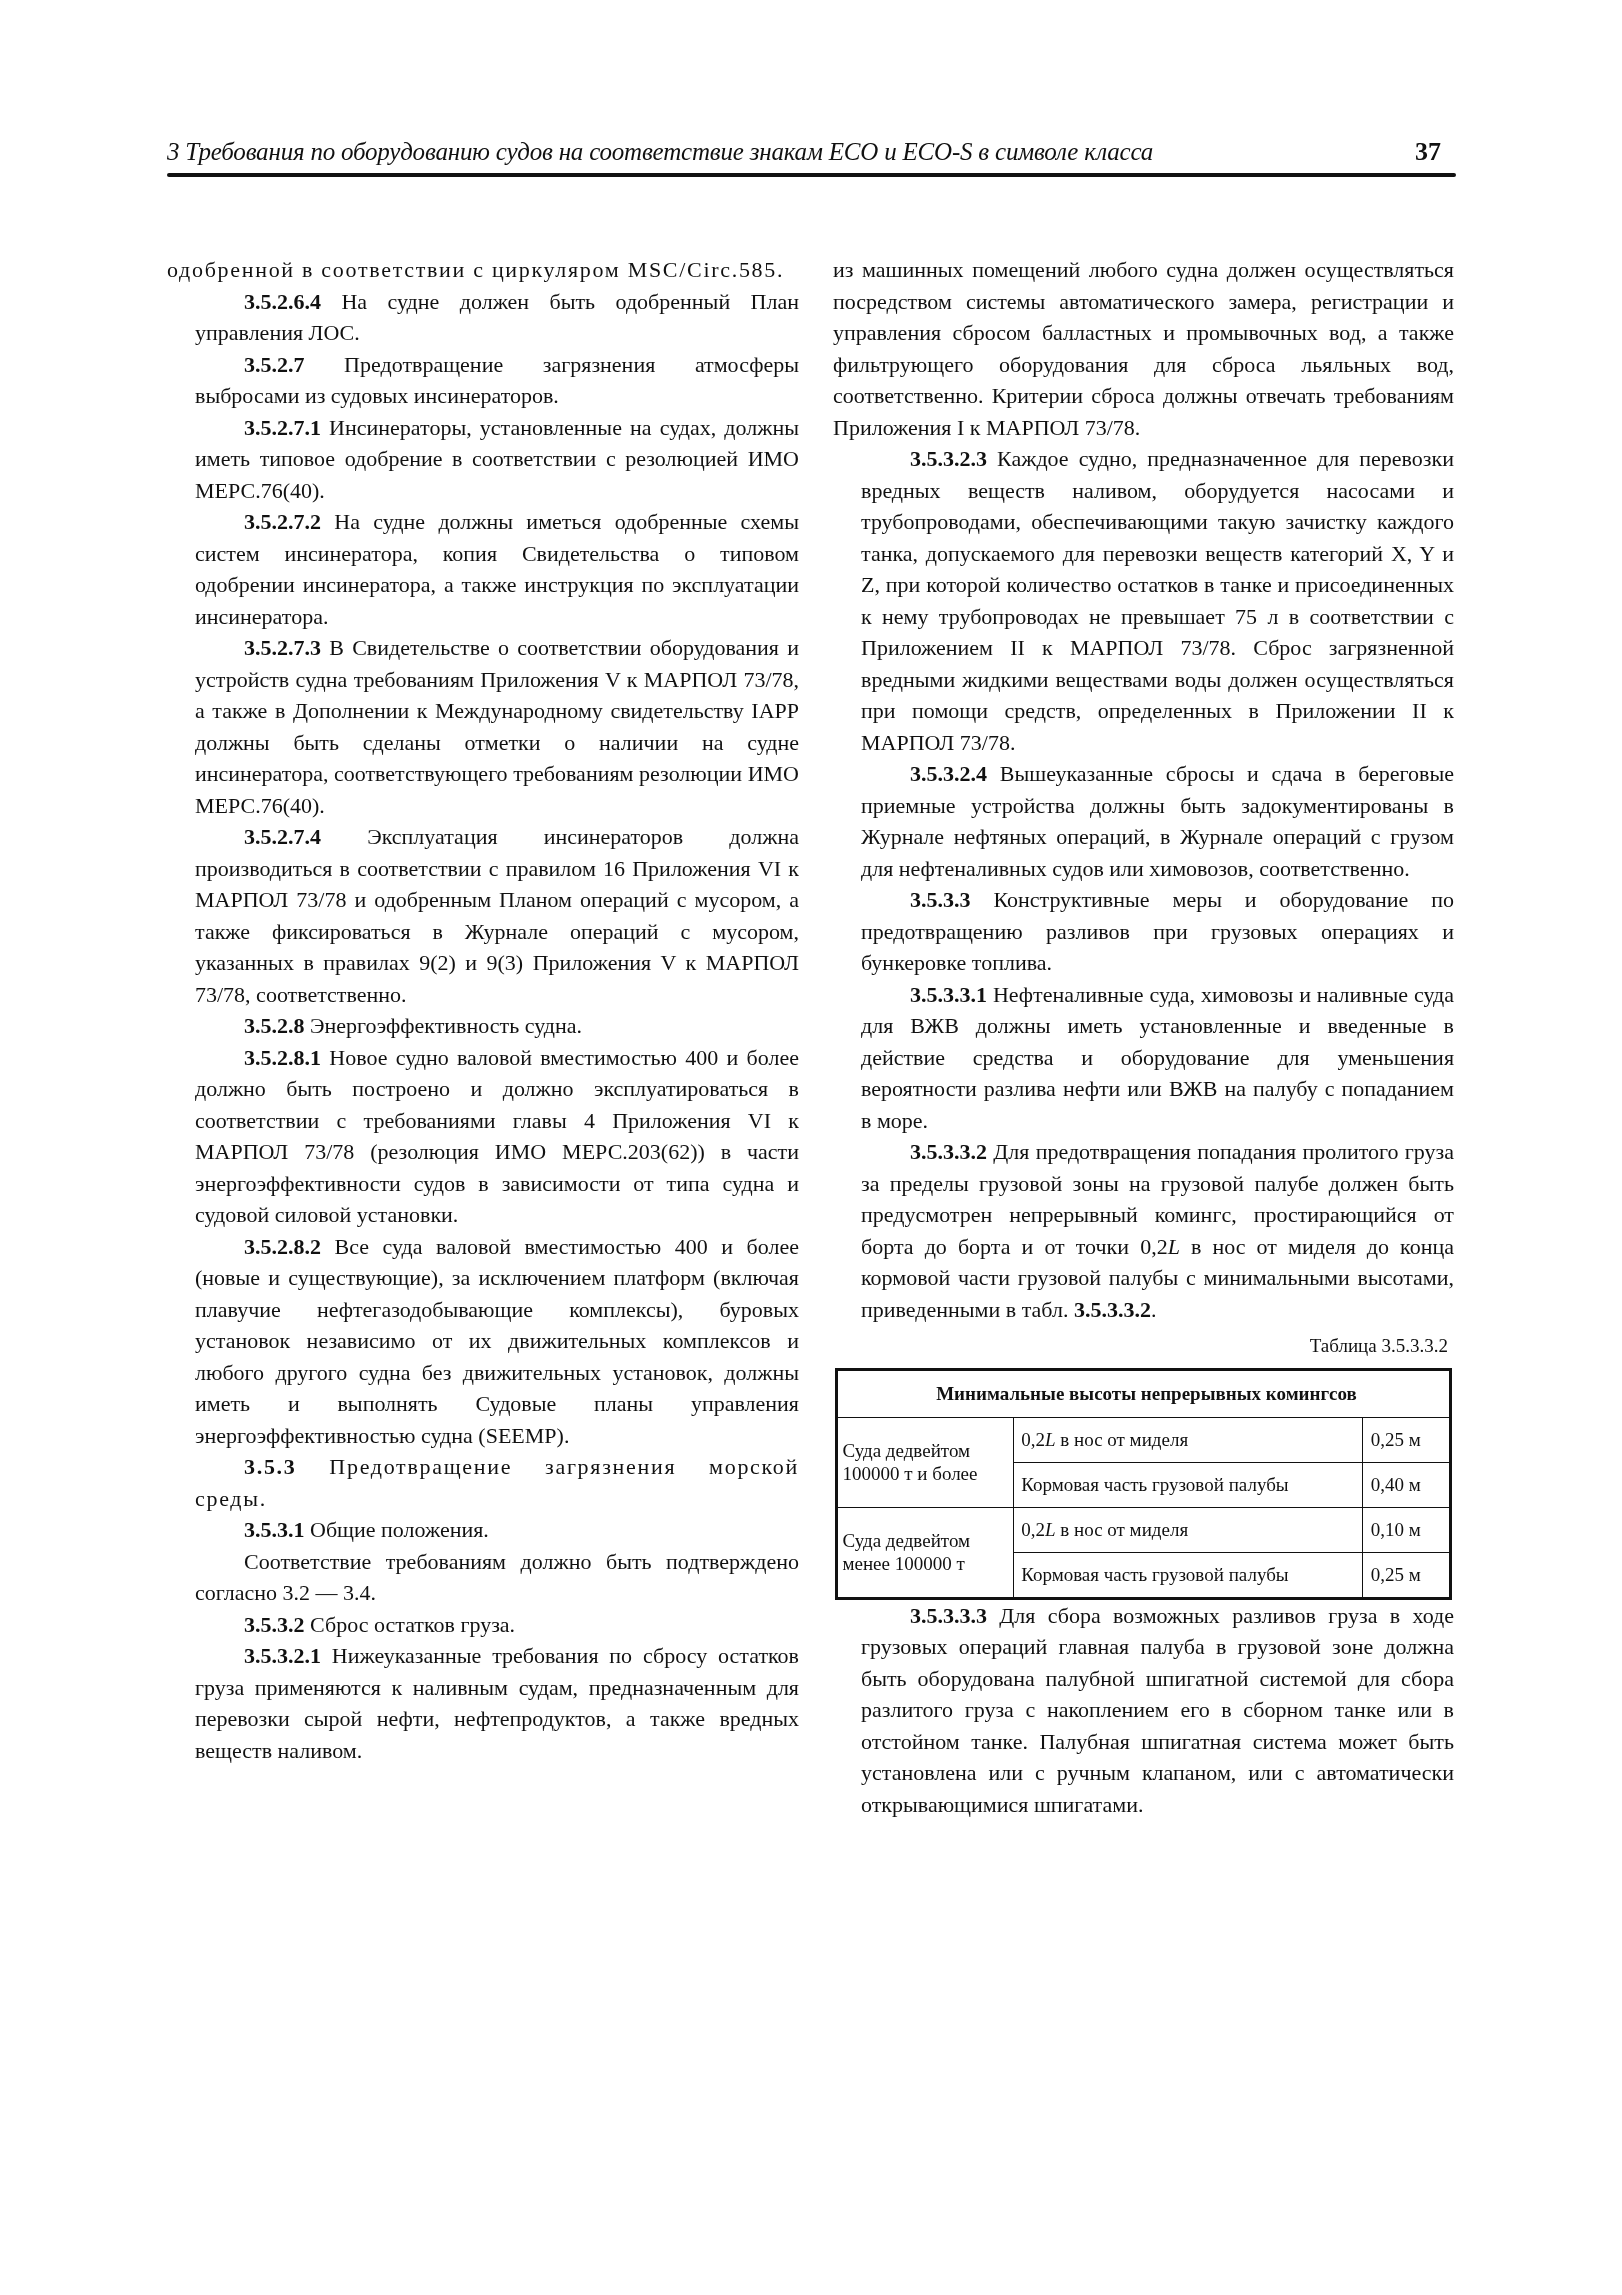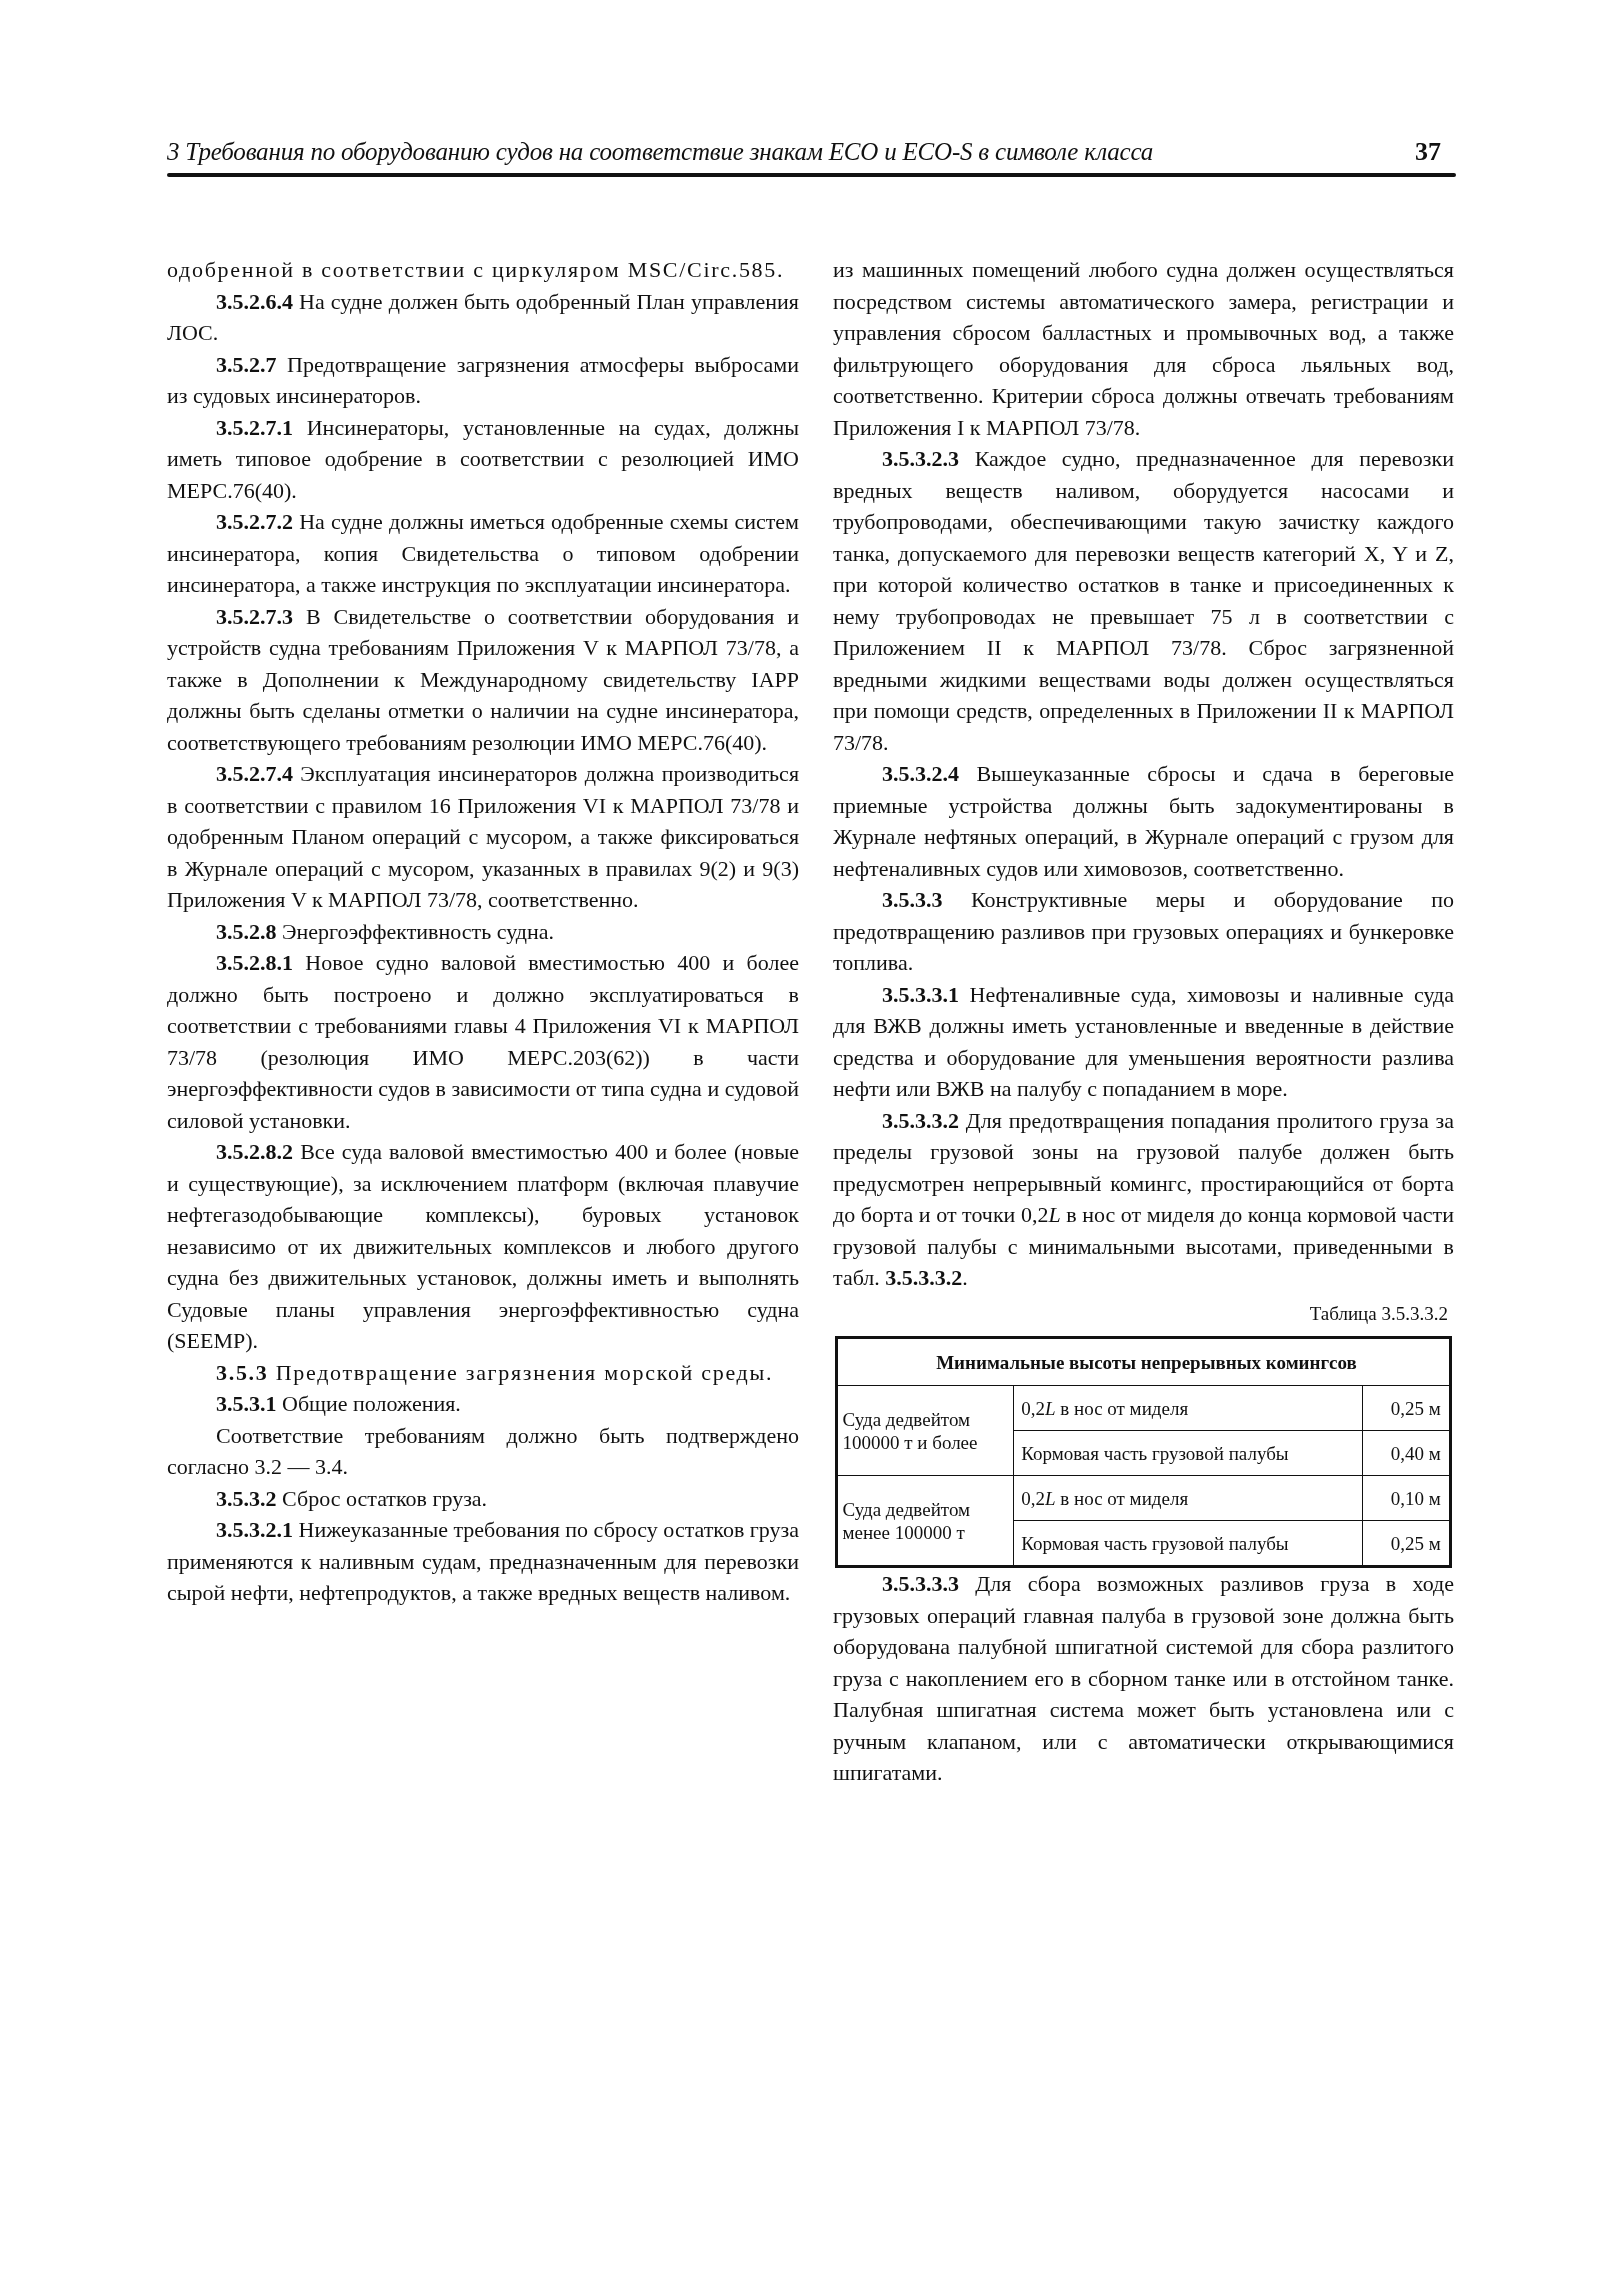--- a/index.html
+++ b/index.html
@@ -11,37 +11,37 @@
   .page-header .page-number { position: absolute; right: 15px; top: 4.6px; font-weight: bold;
          font-size: 26px; }
   .page-header .rule { position: absolute; left: 0; right: 0; top: 41px; height: 3.8px;
          background: #111; border-radius: 2.3px; }
 
   .column { position: absolute; top: 254px; font-size: 22px; line-height: 31.5px;
             text-align: justify; hyphens: manual; }
   .col-left { left: 167px; width: 632px; }
   .col-right { left: 833px; width: 621px; }
   .column p { margin: 0; text-indent: 0; }
-  .column p.indent { text-indent: 49px; }
+  .column p.indent { text-indent: 49px; margin-left: 28px; }
   .num { font-weight: bold; }
   .wide { letter-spacing: 1.7px; }
   .it { font-style: italic; }
 
   .table-caption { text-align: right; font-size: 19px; line-height: 26px; margin-top: 7.7px;
             padding-right: 6.1px; }
   table.coaming { border-collapse: collapse; width: 617px; margin: 9.2px 0 0 1.5px;
             font-size: 19px; line-height: 23px; }
   table.coaming td, table.coaming th { border: 1.5px solid #111; padding-left: 8px; }
   table.coaming { border: 3.1px solid #111; }
   table.coaming th { font-weight: bold; height: 44px; text-align: center; font-size: 19px; }
   table.coaming td { height: 44px; padding: 0 7.7px; text-align: left; }
   table.coaming td.group { width: 165px; text-align: justify; text-align-last: justify;
             vertical-align: middle; padding: 0 5px; }
   table.coaming td.group span { display: block; text-align-last: left; }
-  table.coaming td.val { width: 70px; text-align: right; }
+  table.coaming td.val { width: 70px; text-align: left; }
   .after-table { margin-top: 49px; }
 </style>
 </head>
 <body>
 
 <div class="page-header">
   <span class="running-title">3 Требования по оборудованию судов на соответствие знакам ECO и ECO-S в символе класса</span>
   <span class="page-number">37</span>
   <div class="rule"></div>
 </div>

